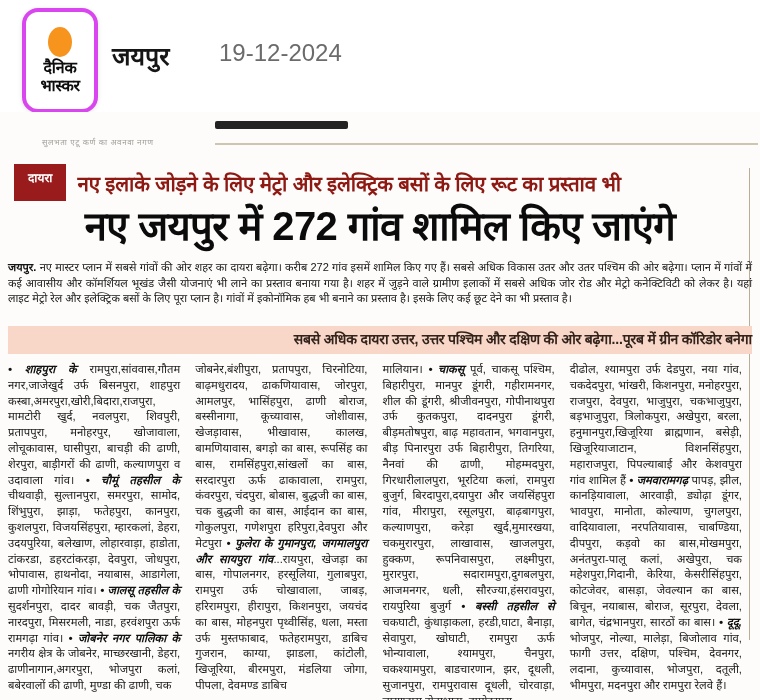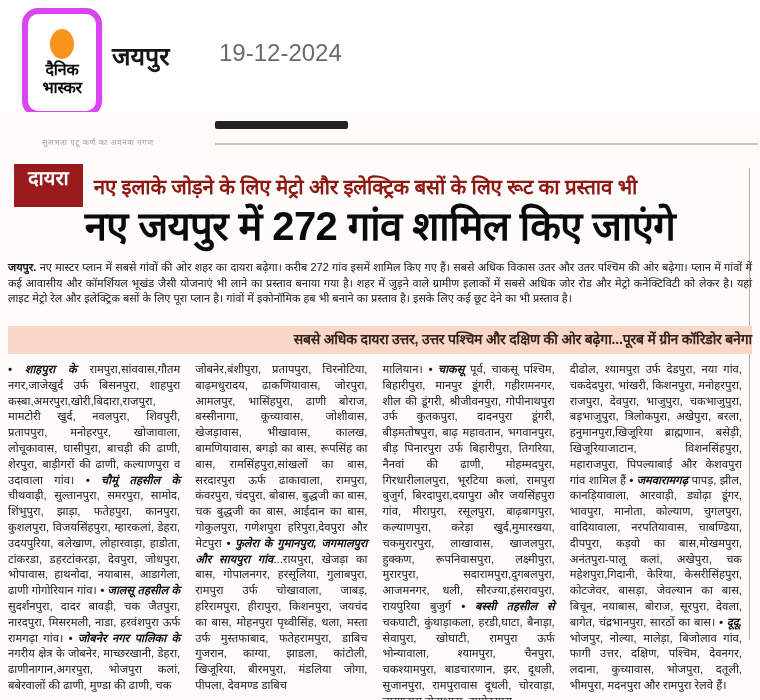--- a/index.html
+++ b/index.html
@@ -6,39 +6,39 @@
   body{
     width:760px;height:700px;position:relative;overflow:hidden;
     background:#ffffff;
     font-family:"Liberation Sans","DejaVu Sans",sans-serif;
     -webkit-font-smoothing:antialiased;
   }
   
   .header{position:absolute;top:0;left:0;width:760px;height:112px;display:flex;align-items:center;background:#fff;}
   .logo-box{
     position:absolute;left:22px;top:8px;width:68px;height:97px;
-    background:#fff;border:6px solid #d946ef;border-radius:16px;
+    background:#fff;border:4px solid #d946ef;border-radius:16px;
     box-shadow:0 1px 5px rgba(0,0,0,.10);
     display:flex;flex-direction:column;align-items:center;justify-content:center;
   }
   .logo-dot{width:24px;height:30px;border-radius:50%;background:#f7941d;margin-bottom:2px;}
   .logo-text{font-size:16px;font-weight:900;color:#0d0d0d;line-height:18px;text-align:center;letter-spacing:-0.3px;}
   .city{position:absolute;left:112px;top:38px;font-size:25px;font-weight:700;color:#161616;}
   .hdate{position:absolute;left:186px;top:39px;font-size:24px;font-weight:500;color:#6b6b6b;margin-left:33px;}
   
   .clipping{position:absolute;top:112px;left:0;width:760px;height:588px;background:#fdfcfa;}
   .masthead-frag{position:absolute;left:215px;top:9px;width:133px;height:8px;background:#232323;border-radius:2px;}
   .faded-caption{
     position:absolute;left:14px;top:24px;font-size:8px;color:#8f8d88;opacity:.85;
     filter:blur(.4px);letter-spacing:.6px;white-space:nowrap;margin-left:28px;
   }
   .top-rule{position:absolute;left:215px;top:31px;width:543px;height:2px;background:#cfc6b2;}
   .right-rule{position:absolute;left:749px;top:56px;width:1px;height:472px;background:#b9ad99;}
   .kicker{position:absolute;left:14px;top:52px;display:flex;align-items:center;gap:11px;white-space:nowrap;}
-  .kicker-tag{background:#9a1b1c;color:#fff;font-size:20px;font-weight:800;padding:2px 14px 17px;line-height:24px;}
+  .kicker-tag{background:#9a1b1c;color:#fff;font-size:12px;font-weight:800;padding:2px 14px 11px;line-height:24px;}
   .kicker-text{color:#8e1812;font-size:20.5px;font-weight:700;letter-spacing:-0.2px;}
   .headline{
     position:absolute;left:6px;top:88px;width:748px;text-align:center;
     font-size:40px;line-height:52px;font-weight:900;color:#0b0b0b;letter-spacing:-0.6px;white-space:nowrap;
   }
   .lead{
     position:absolute;left:8px;top:148px;width:744px;
     font-size:11px;line-height:15.7px;color:#151515;text-align:justify;font-weight:500;
   }
   .lead b{font-weight:900;}

